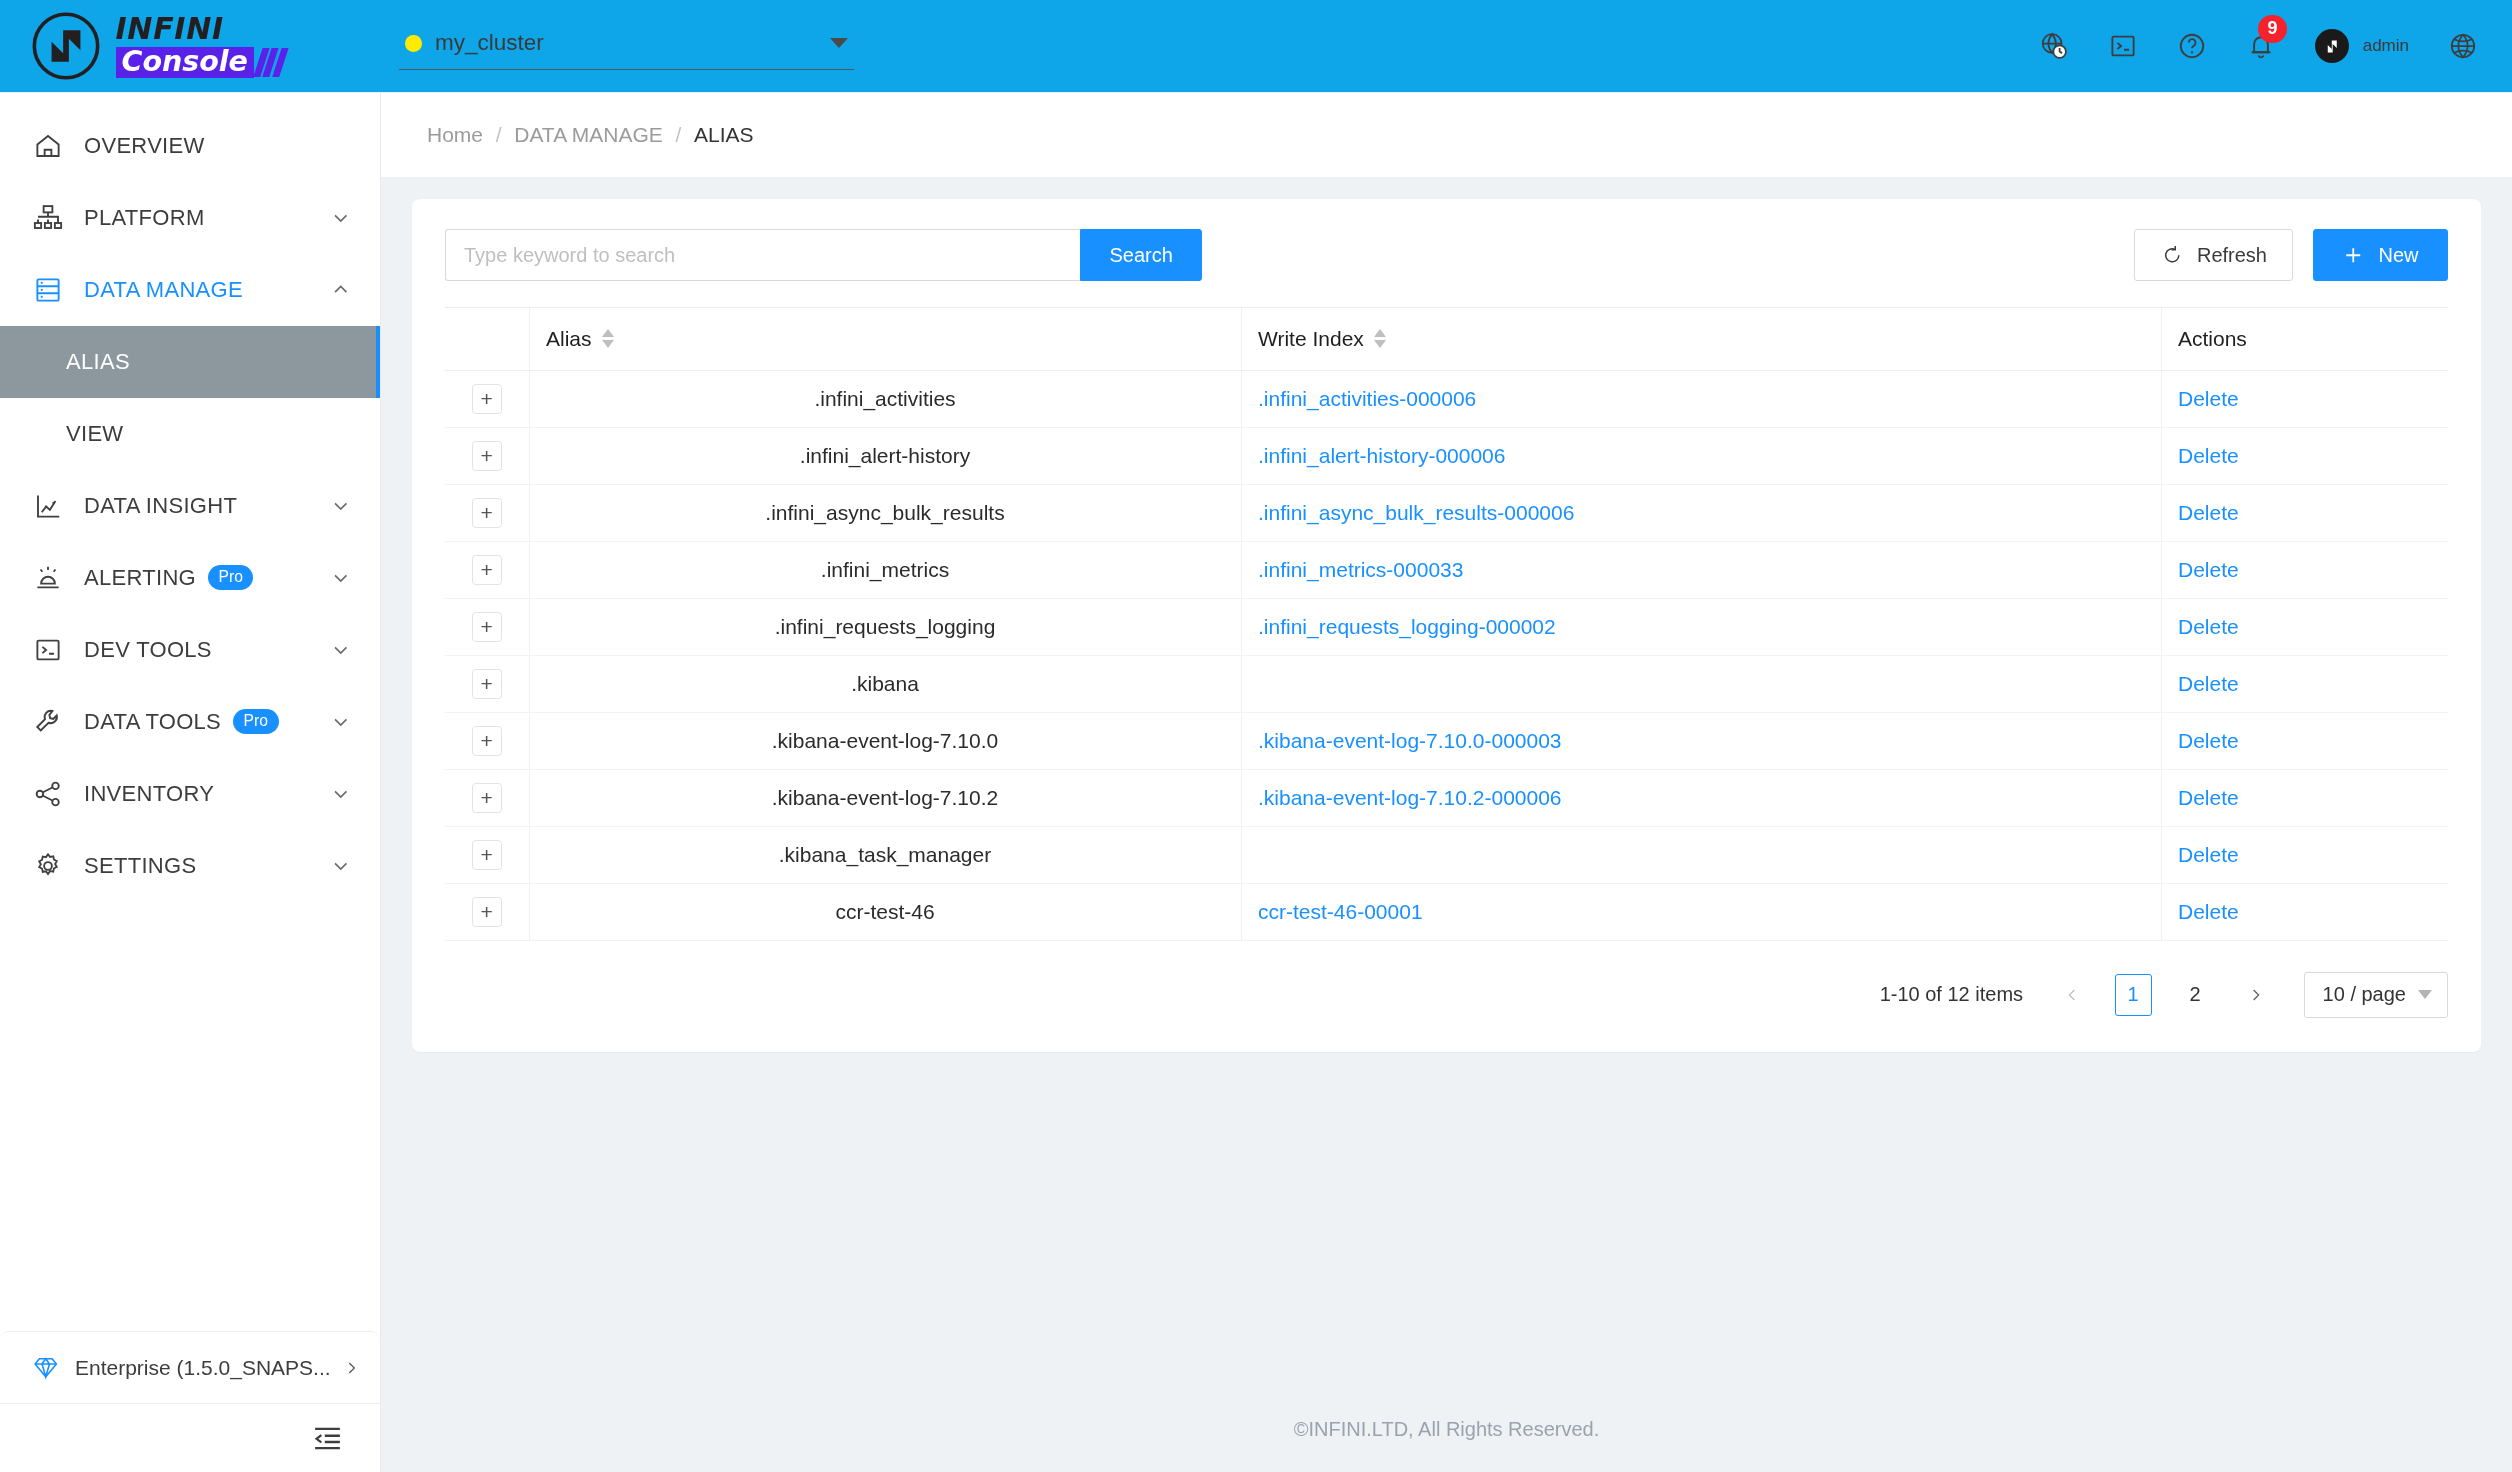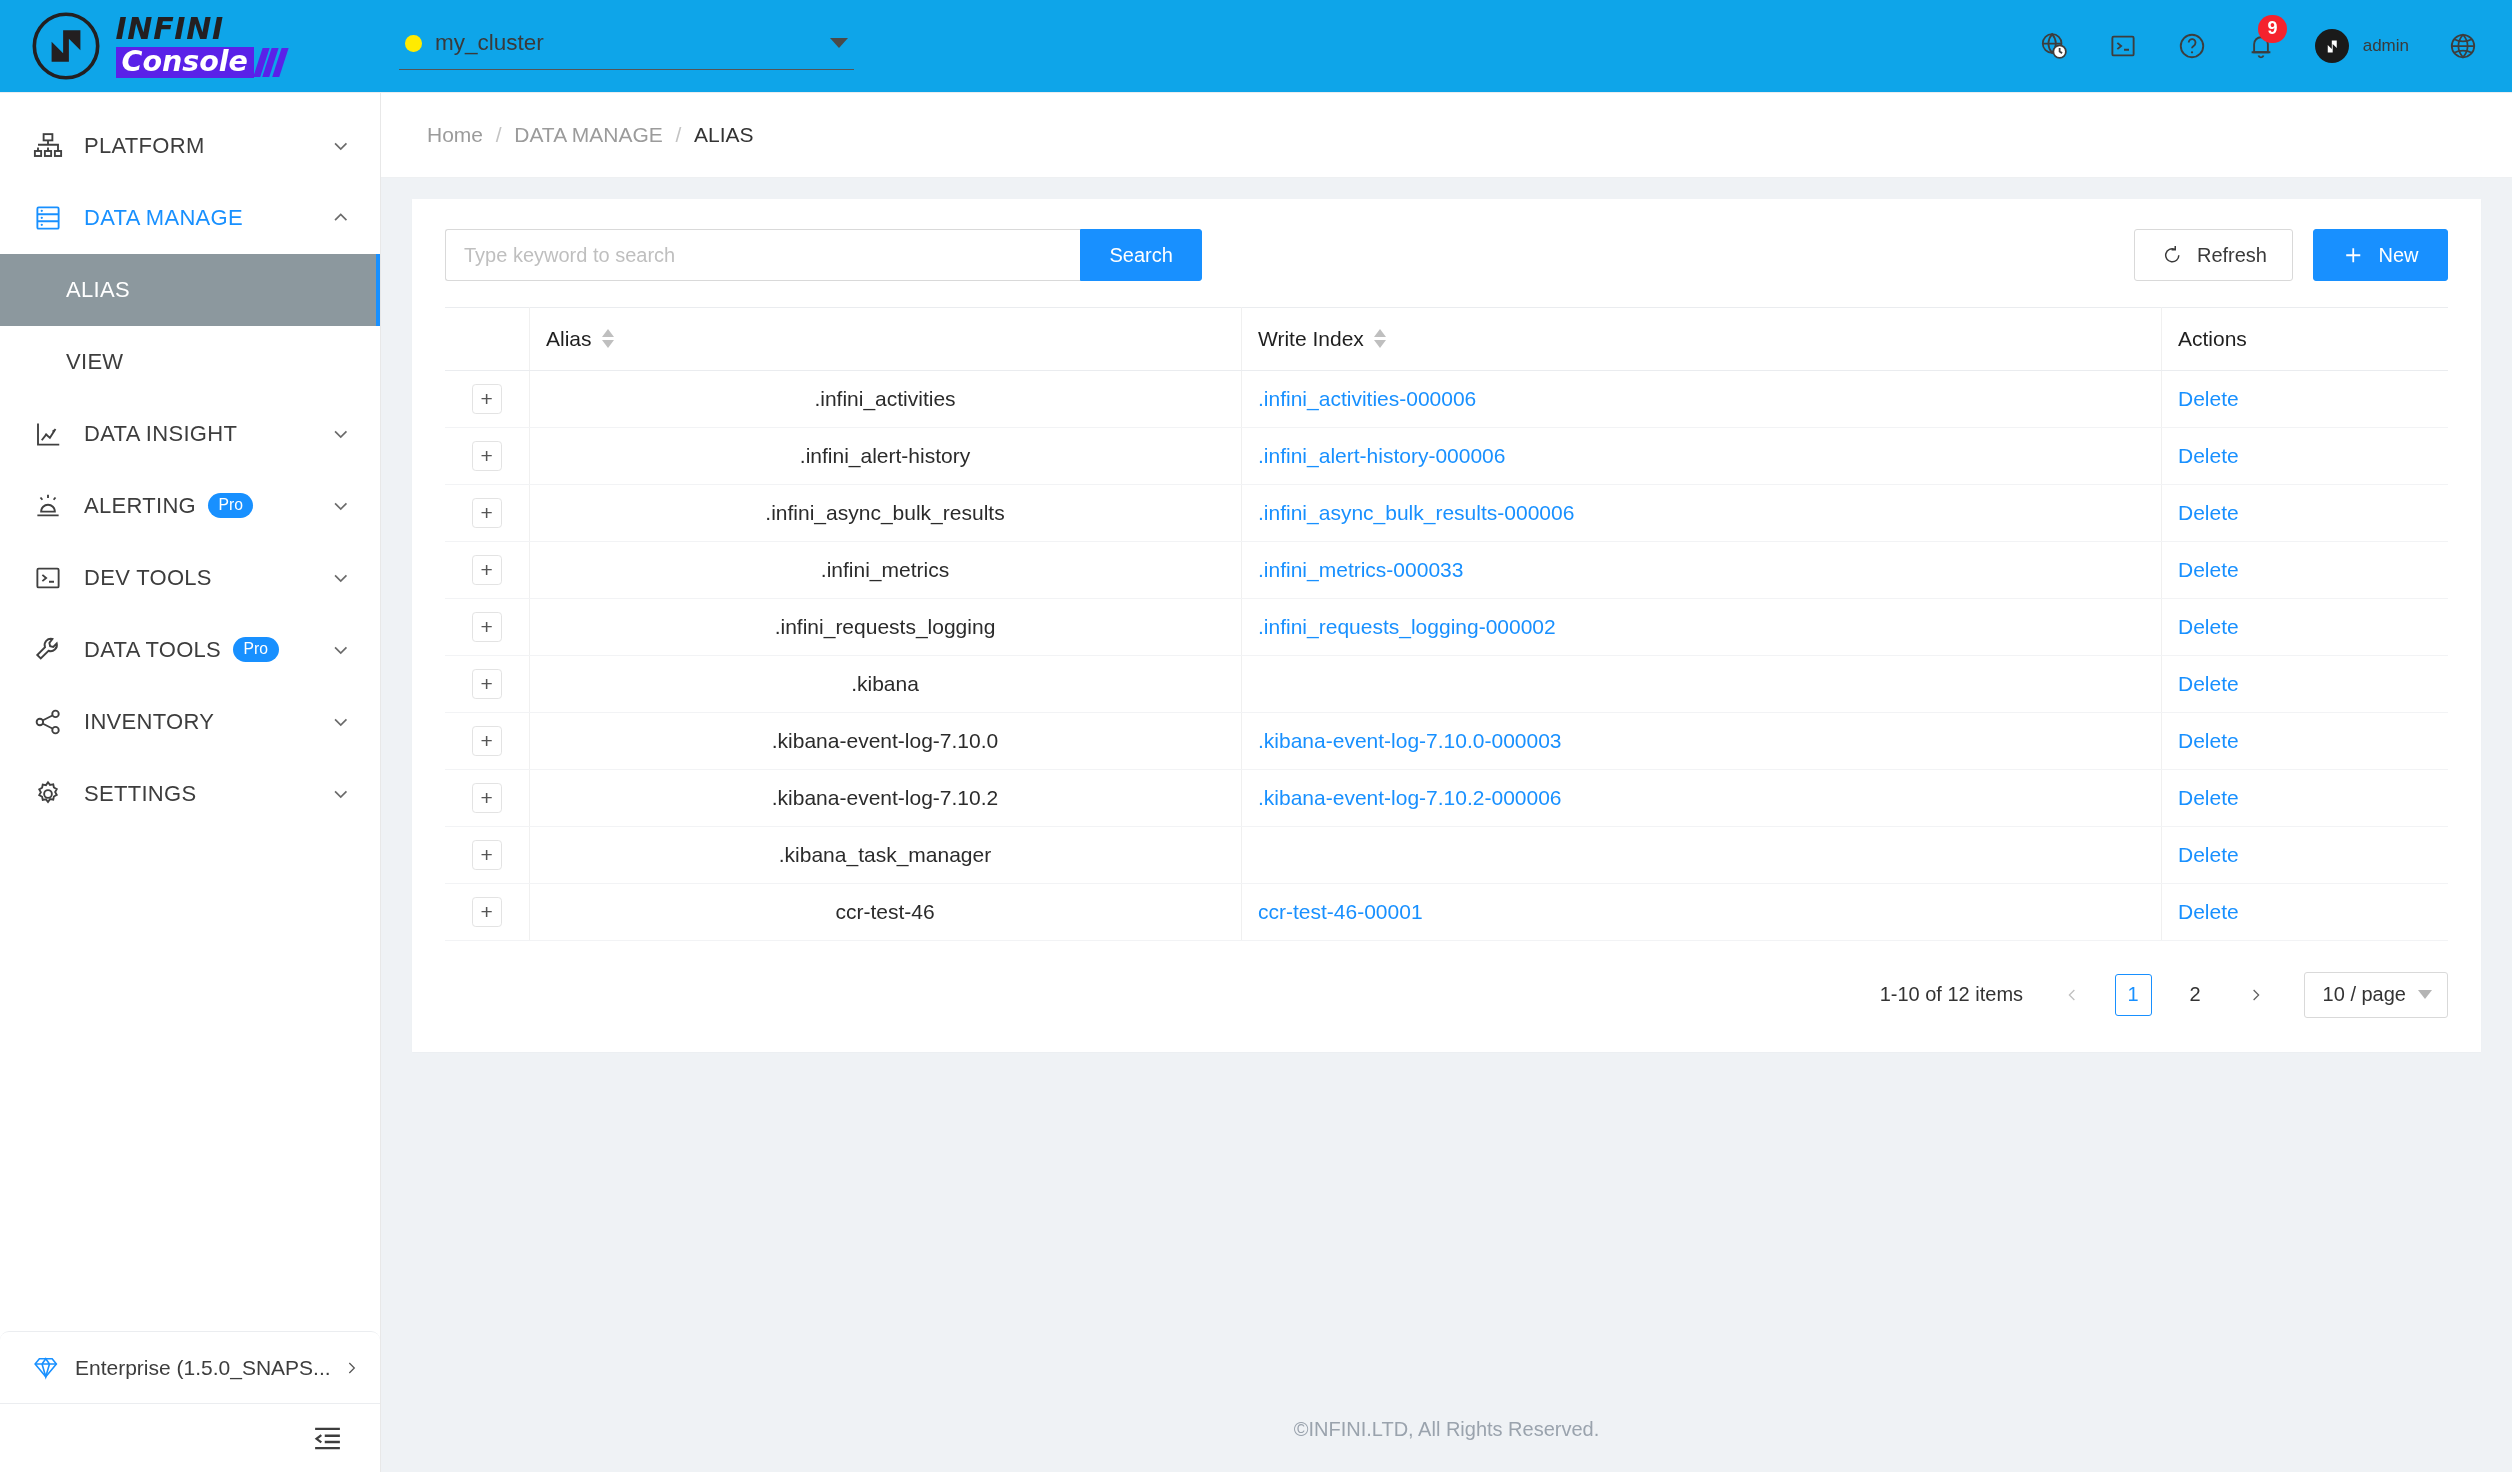--- a/index.html
+++ b/index.html
@@ -128,21 +128,21 @@
     height: 85px; min-height: 85px; background: #fff;
     display: flex; align-items: center; padding-left: 46px;
     font-size: 21px; border-bottom: 0.7px solid #eef0f2;
   }
   .crumb { color: #9b9b9b; cursor: pointer; }
   .crumb.current { color: #333; cursor: default; }
   .crumb-sep { color: #c3c3c3; margin: 0 12.7px; }
 
   .content-scroll { flex: 1; min-height: 0; padding: 21px 31px 0 31px; }
   .card {
-    background: #fff; border-radius: 0; padding: 30px 33px 34px 33px;
+    background: #fff; border-radius: 8px; padding: 30px 33px 34px 33px;
     box-shadow: 0 0.7px 1.5px rgba(0,0,0,.03);
   }
 
   .toolbar { display: flex; align-items: center; margin-bottom: 25.5px; }
   .search-group { display: flex; }
   .search-input {
     width: 635px; height: 52px; border: 0.7px solid #d9d9d9; border-right: none;
     border-radius: 3px 0 0 3px; padding: 0 18px; font-size: 20px;
     color: #333; outline: none; font-family: "Liberation Sans", sans-serif;
   }
@@ -309,20 +309,29 @@
         </svg>
       </div>
     </div>
   </div>
 
   <div class="body">
 
     <div class="sidebar">
       <div class="nav">
 
+        <div class="nav-item">
+          <span class="nav-ico">
+            <svg viewBox="0 0 24 24" fill="none" stroke="currentColor" stroke-width="1.5">
+              <path d="M3.5 10.8L12 4l8.5 6.8V20H3.5z"></path>
+                <path d="M9.3 20v-5h5.4v5"></path>
+            </svg>
+          </span>
+          <span class="nav-label">OVERVIEW</span>
+        </div>
 
         <div class="nav-item">
           <span class="nav-ico">
             <svg viewBox="0 0 24 24" fill="none" stroke="currentColor" stroke-width="1.5">
               <rect x="8.5" y="2.5" width="7" height="5"></rect>
                 <path d="M12 7.5V11M4 11h16v2.2M4 13.2V16M12 13.2V16M20 13.2V16"></path>
               <rect x="1.5" y="16" width="5" height="4"></rect>
                 <rect x="9.5" y="16" width="5" height="4"></rect>
                 <rect x="17.5" y="16" width="5" height="4"></rect>
             </svg>

